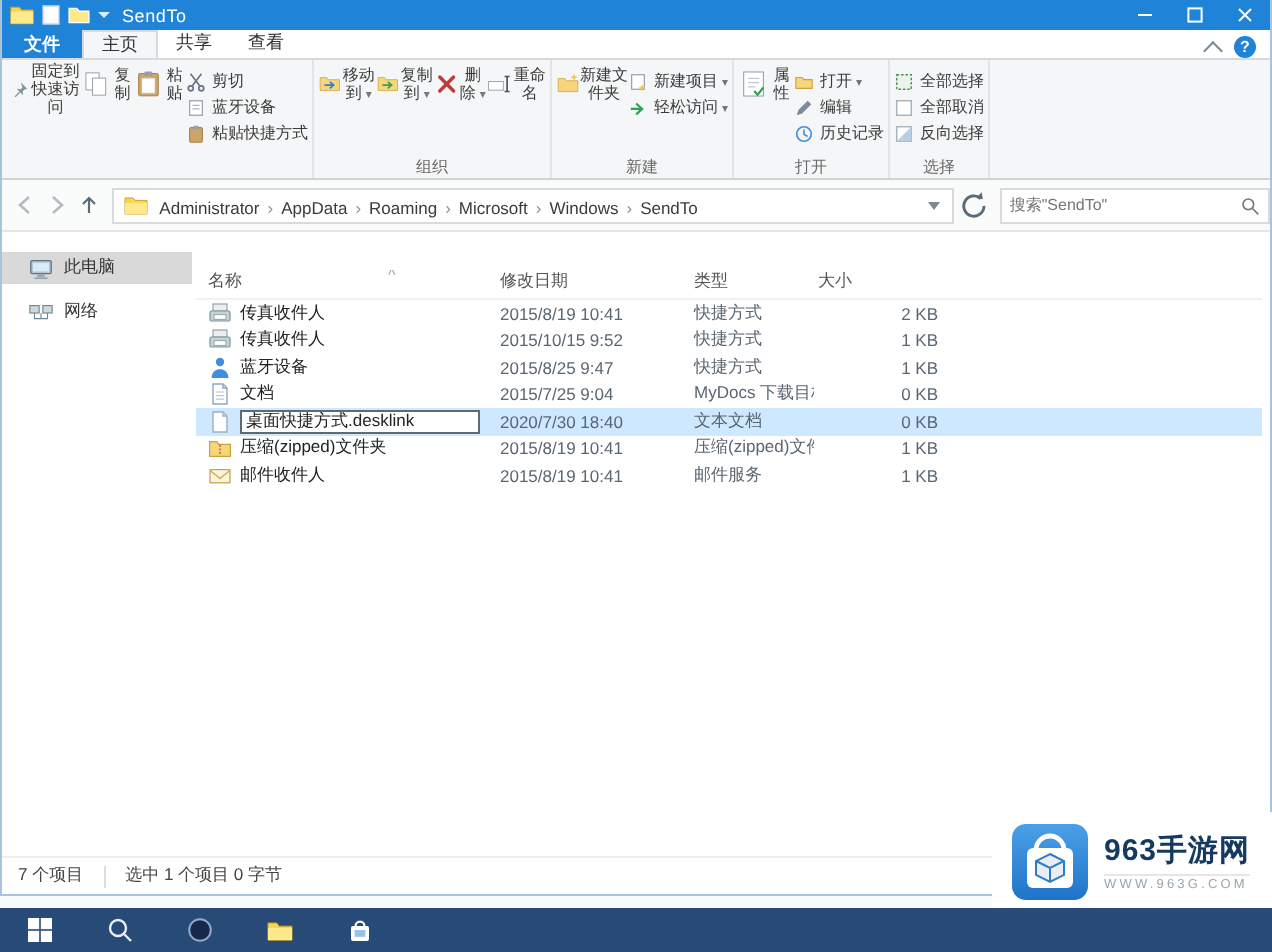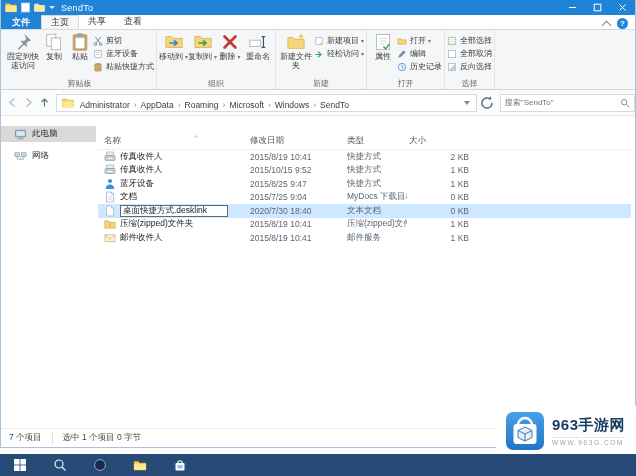--- a/index.html
+++ b/index.html
@@ -33,21 +33,21 @@
   .helpdot { width:11px; height:11px; border-radius:50%; background:#1f83d8; color:#fff;
              font-size:8px; font-weight:bold; display:flex; align-items:center; justify-content:center; }
   .helpdot::before { content:"?"; }
 
   
   .ribbon { position:absolute; left:0; top:29px; right:0; height:61px; background:#f5f6f7;
             border-top:1px solid #d8d9da; border-bottom:1px solid #d1d2d3; display:flex; padding-left:2px; }
   .rgroup { display:flex; flex-direction:column; border-right:1px solid #e3e4e5; padding:0 2px; }
   .rbody { display:flex; flex:1; align-items:flex-start; }
   .rlabel { text-align:center; font-size:8px; color:#6a6a6a; height:11px; line-height:11px; }
-  .bigbtn { display:flex; flex-direction:column; align-items:center; text-align:center;
+  .bigbtn { display:flex; flex-direction:row; align-items:center; text-align:center;
             font-size:8px; line-height:1.1; color:#3b3b3b; padding-top:2px; }
   .bigbtn svg { width:20px; height:20px; margin-bottom:1px; }
   .smallcol { display:flex; flex-direction:column; padding-top:4px; }
   .smallbtn { display:flex; align-items:center; height:13px; font-size:8px; color:#3b3b3b; white-space:nowrap; }
   .smallbtn svg { width:10px; height:10px; margin-right:3px; flex:none; }
   .dd::after { content:"▾"; font-size:6px; color:#777; margin-left:2px; }
   .w36{width:36px;} .w30{width:30px;} .w29{width:29px;} .w26{width:26px;} .w28{width:28px;}
 
   
   .addressbar { position:absolute; left:0; top:90px; right:0; height:26px; background:#fafbfb;
@@ -85,21 +85,21 @@
   .c-type { width:64px; padding-left:4px; overflow:hidden; white-space:nowrap; }
   .c-size { width:76px; padding-right:14px; text-align:right; }
   .lrow div { font-size:8.5px; white-space:nowrap; }
   .hdr .c-name { position:relative; }
   .hdr .c-name::after { content:"^"; position:absolute; left:96px; top:-2px; color:#9aa; font-size:8px; }
   .hdr .c-size { text-align:left; padding-left:2px; }
   .fico-slot { width:12px; height:12px; margin-right:4px; flex:none; }
   .fico-slot svg { width:12px; height:12px; display:block; }
   .fname { color:#222; }
   .fmeta { color:#5a6672; }
-  .rename { width:108px; height:12px; border:1px solid #5f6a72; font-size:8.5px; padding:0 2px;
+  .rename { width:120px; height:12px; border:1px solid #5f6a72; font-size:8.5px; padding:0 2px;
             font-family:"Liberation Sans",sans-serif; color:#222; }
 
   
   .statusbar { position:absolute; left:0; bottom:0; right:0; height:19px; background:#fff;
                border-top:1px solid #eee; display:flex; align-items:center; font-size:8.5px; color:#444; }
   .statusbar .s1 { padding-left:8px; }
   .statusbar .sdiv { width:1px; height:11px; background:#ddd; margin:0 10px; }
 
   
   .desktop-strip { position:absolute; left:0; top:448px; width:636px; height:6px; background:#fbfbfb; }
@@ -214,21 +214,20 @@
             </div>
             <div class="smallbtn">
               <svg viewBox="0 0 11 11">
                   <rect x="2" y="2" width="7" height="8" rx=".8" fill="#cba56b" stroke="#a5803f" stroke-width=".6"></rect>
                   <rect x="4" y="1" width="3" height="2" rx=".6" fill="#97a0a8"></rect>
                 </svg>
               <span>粘贴快捷方式</span>
             </div>
           </div>
         </div>
-        <div class="rlabel">剪贴板</div>
       </div>
 
       <div class="rgroup">
         <div class="rbody">
           <div class="bigbtn w29">
             <svg viewBox="0 0 22 22">
                 <path d="M2 5h6l1.5 2H20v10H2z" fill="#f6d67a" stroke="#cfa13d" stroke-width=".7"></path>
                 <path d="M6 12h8M11 9l3.5 3L11 15" stroke="#2f7fd6" stroke-width="1.6" fill="none"></path>
               </svg>
             <span class="dd">移动到</span>

